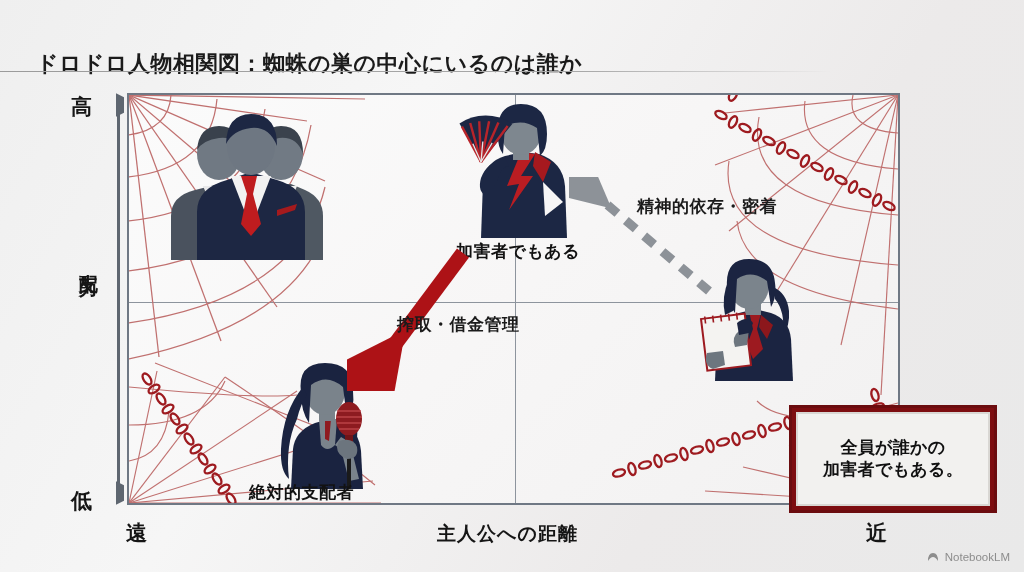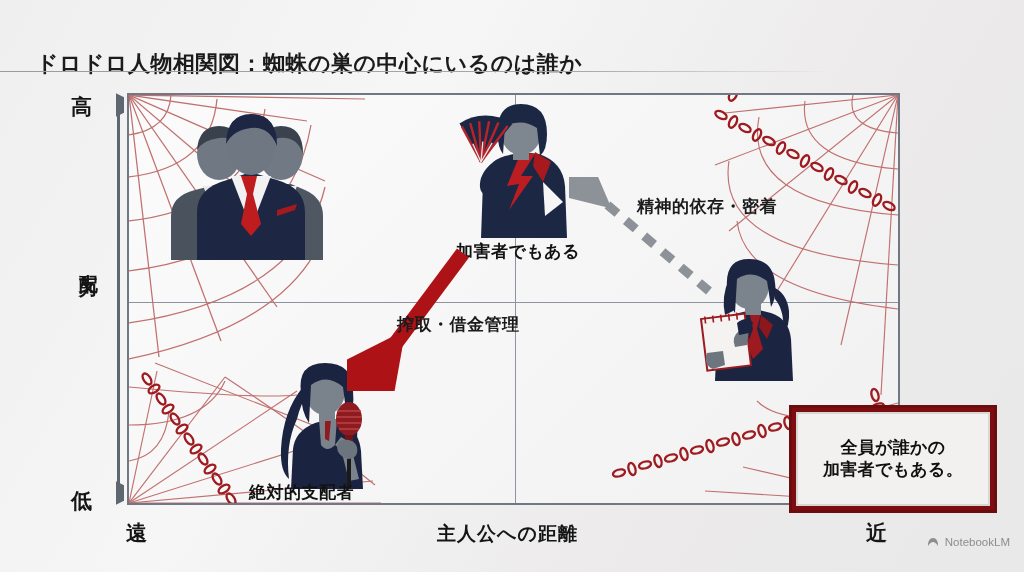--- a/index.html
+++ b/index.html
@@ -72,21 +72,21 @@
     background:#f2f1ef;border:2px solid #d9d7d3;
     display:flex;flex-direction:column;align-items:center;justify-content:center;
   }
   .callout-line{
     font-size:17px;font-weight:bold;color:#111;line-height:1.28;
     white-space:nowrap;letter-spacing:.3px;
   }
 
   
   .watermark{
-    position:absolute;right:14px;bottom:24px;display:flex;align-items:center;gap:5px;
+    position:absolute;right:14px;bottom:9px;display:flex;align-items:center;gap:5px;
     color:#8d8d8d;font-size:11.5px;font-family:"Liberation Sans",sans-serif;
   }
 </style>
 </head>
 <body>
 
 <div id="stage">
 
   <div class="title">ドロドロ人物相関図：蜘蛛の巣の中心にいるのは誰か</div>
   <div class="title-rule"></div>

